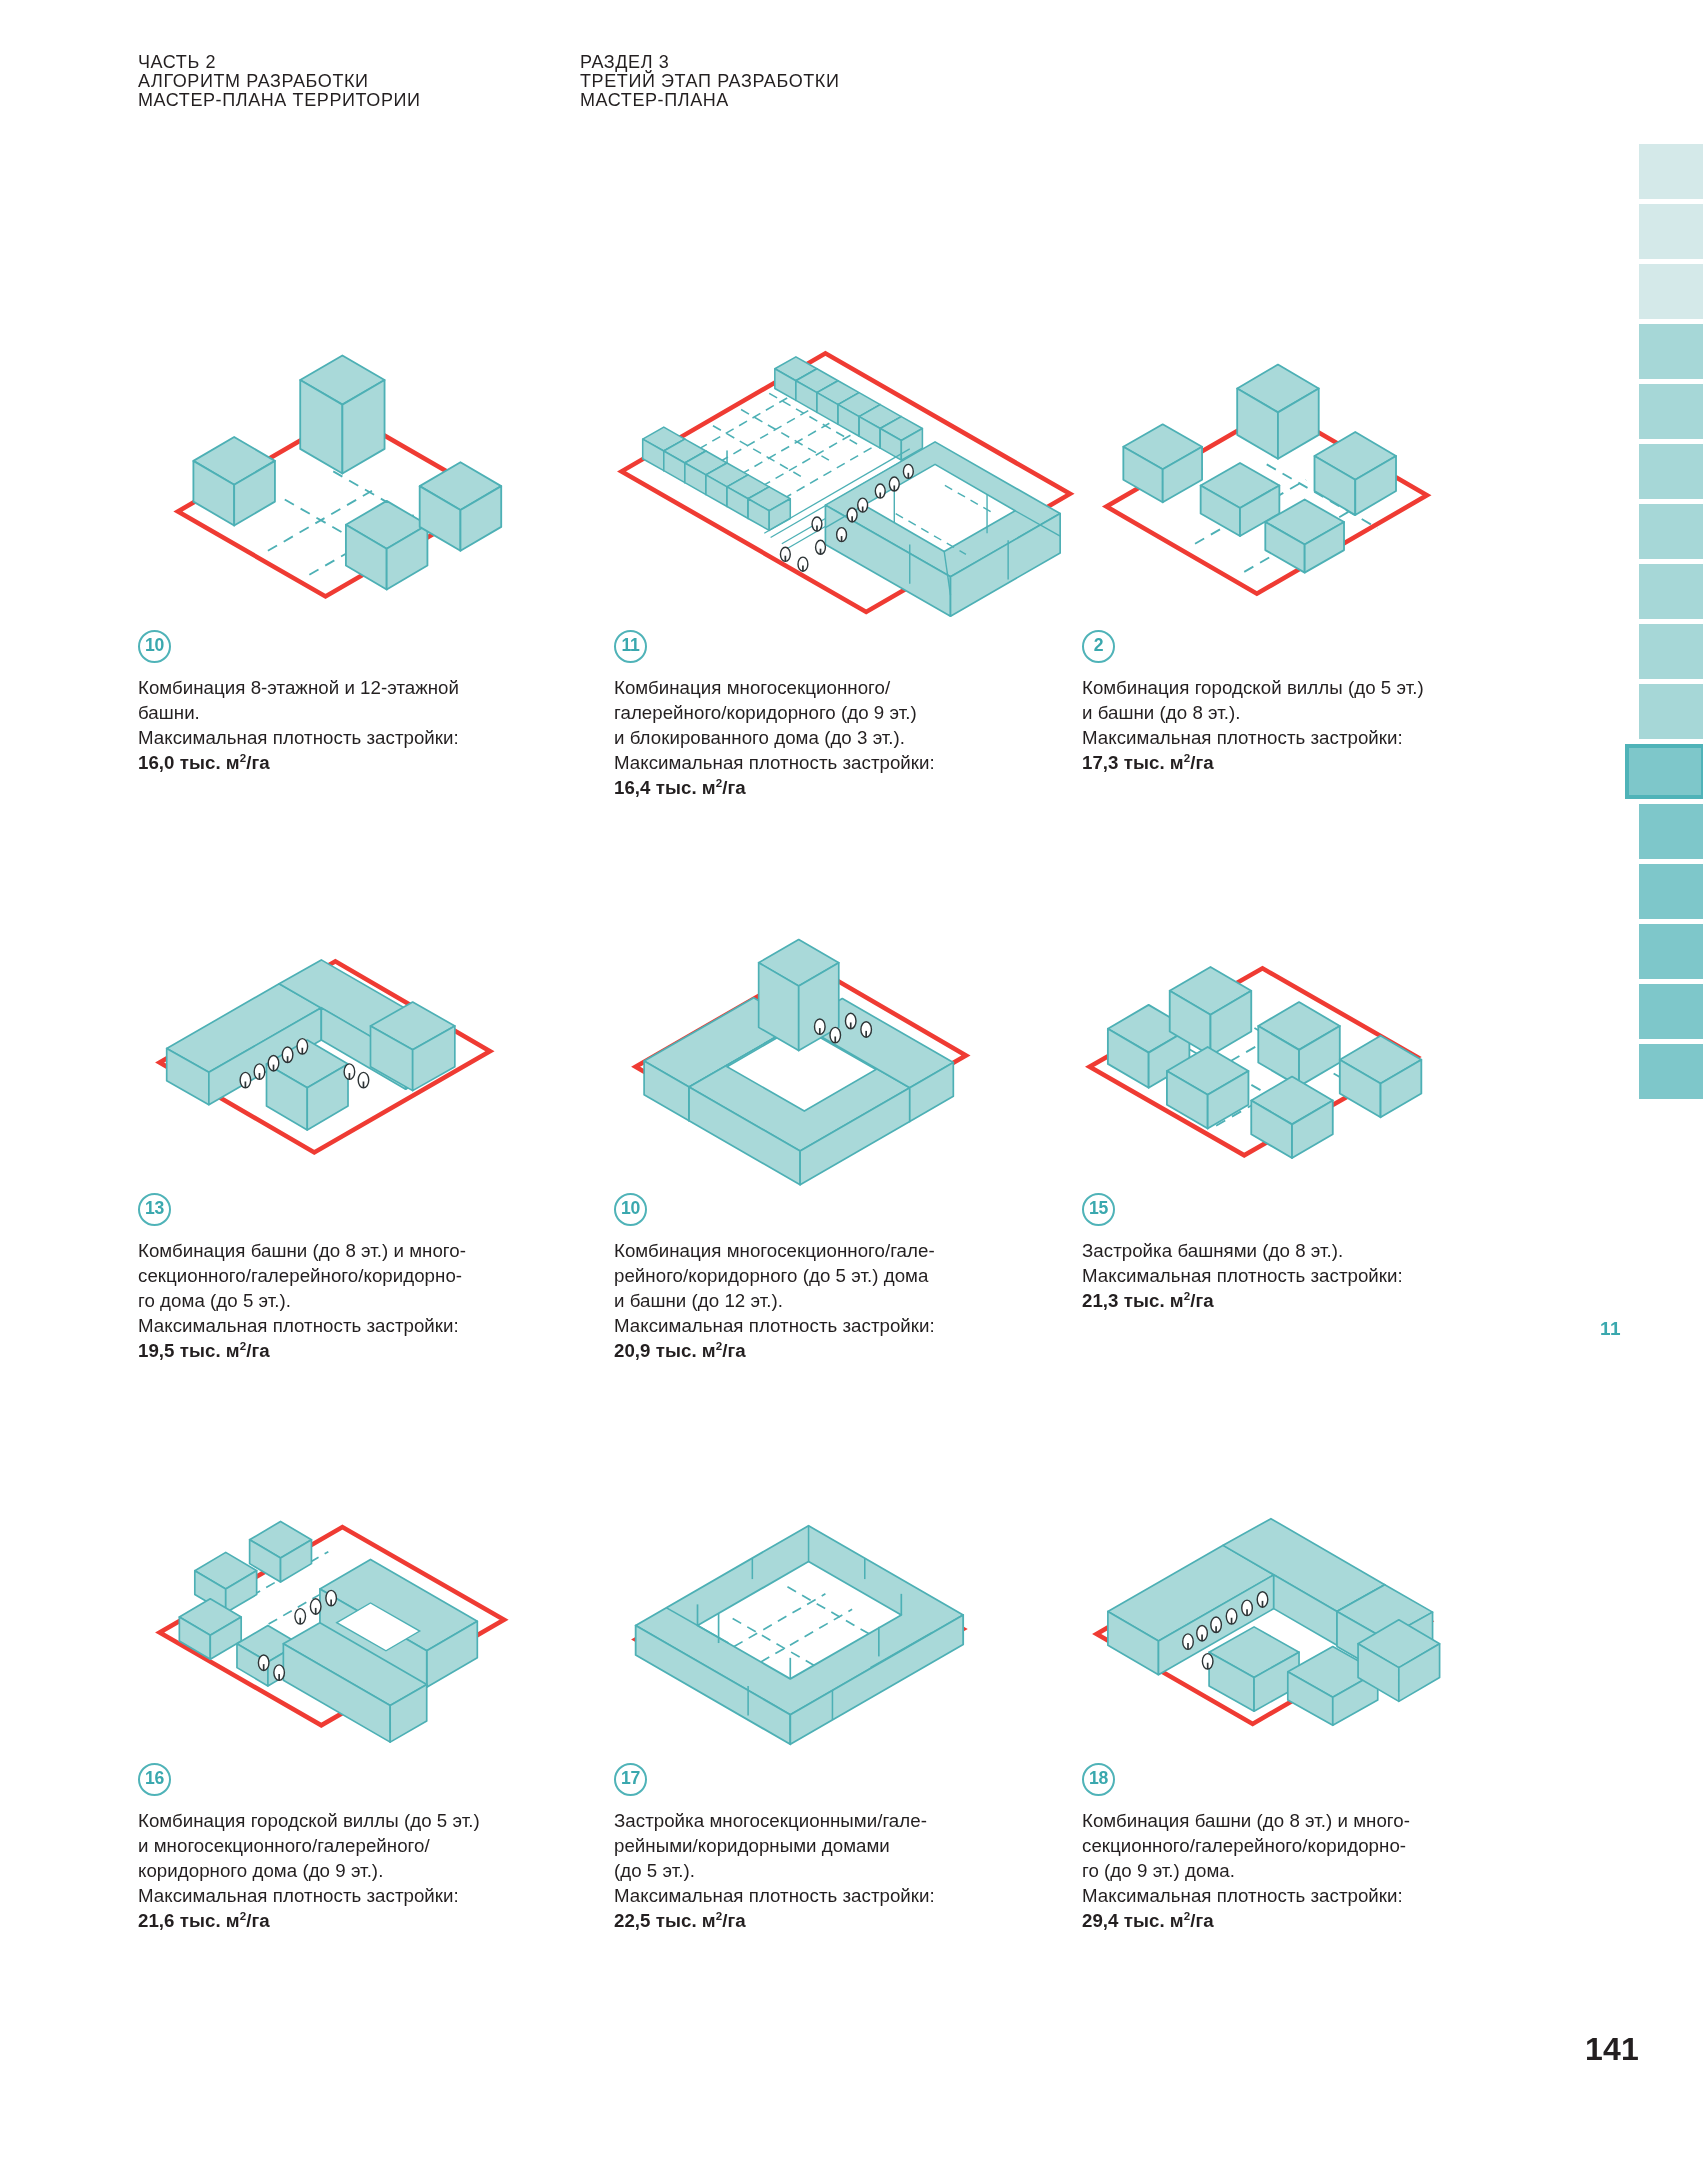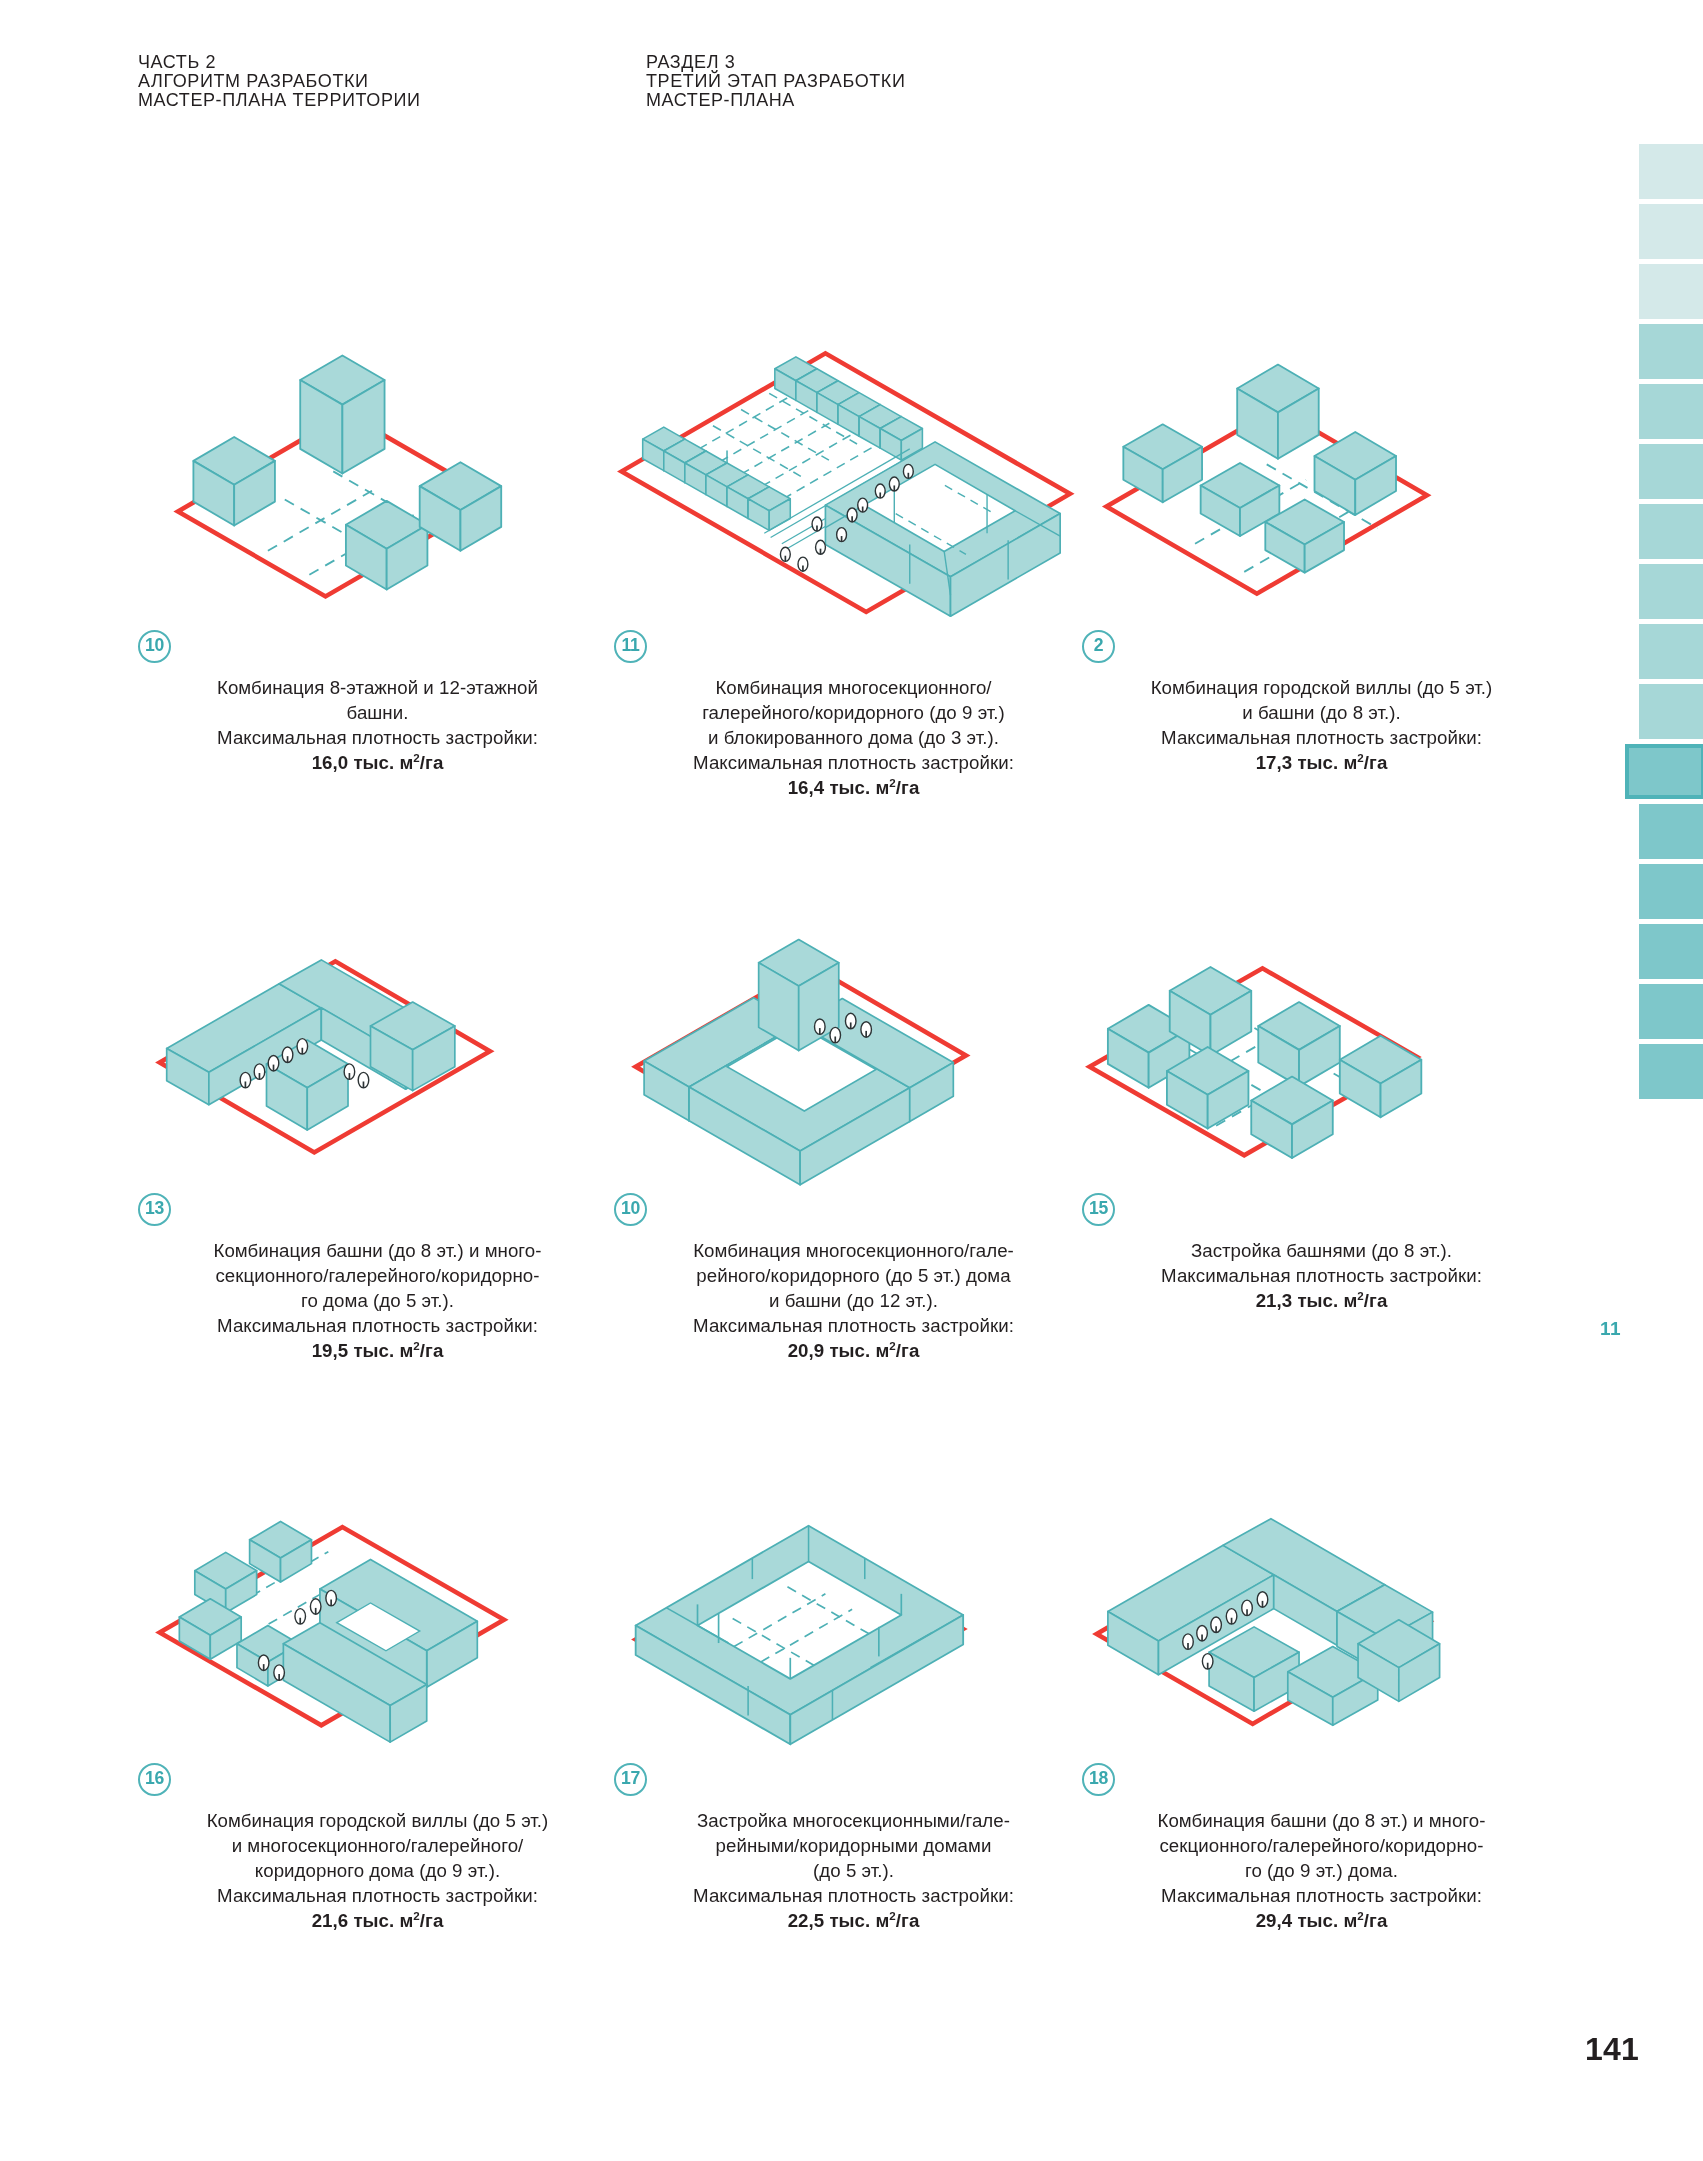--- a/index.html
+++ b/index.html
@@ -9,33 +9,33 @@
     font-family:"Liberation Sans", sans-serif;
     color:#231f20;
     position:relative;
     overflow:hidden;
   }
 
   
   .runhead{position:absolute;top:53px;left:0;width:1704px;height:84px;}
   .rh-col{position:absolute;top:0;}
   .rh-col.c1{left:138px;}
-  .rh-col.c2{left:646px;}
+  .rh-col.c2{left:580px;}
   .rh-col.c3{left:1082px;}
   .rh-line{
     font-size:18px;
     letter-spacing:0.6px;
     line-height:19px;
     color:#231f20;
     white-space:nowrap;
     font-weight:400;
   }
 
   
-  .grid{position:absolute;top:0;left:0;width:1704px;height:2161px;text-align:center;}
+  .grid{position:absolute;top:0;left:0;width:1704px;height:2161px;}
   .cell{position:absolute;width:479px;}
   .cell.col1{left:138px;}
   .cell.col2{left:614px;}
   .cell.col3{left:1082px;}
   .cell.row1{top:373px;}
   .cell.row2{top:936px;}
   .cell.row3{top:1506px;}
 
   .figure{width:465px;height:253px;position:relative;}
   .figure svg{display:block;width:465px;height:253px;overflow:visible;}

